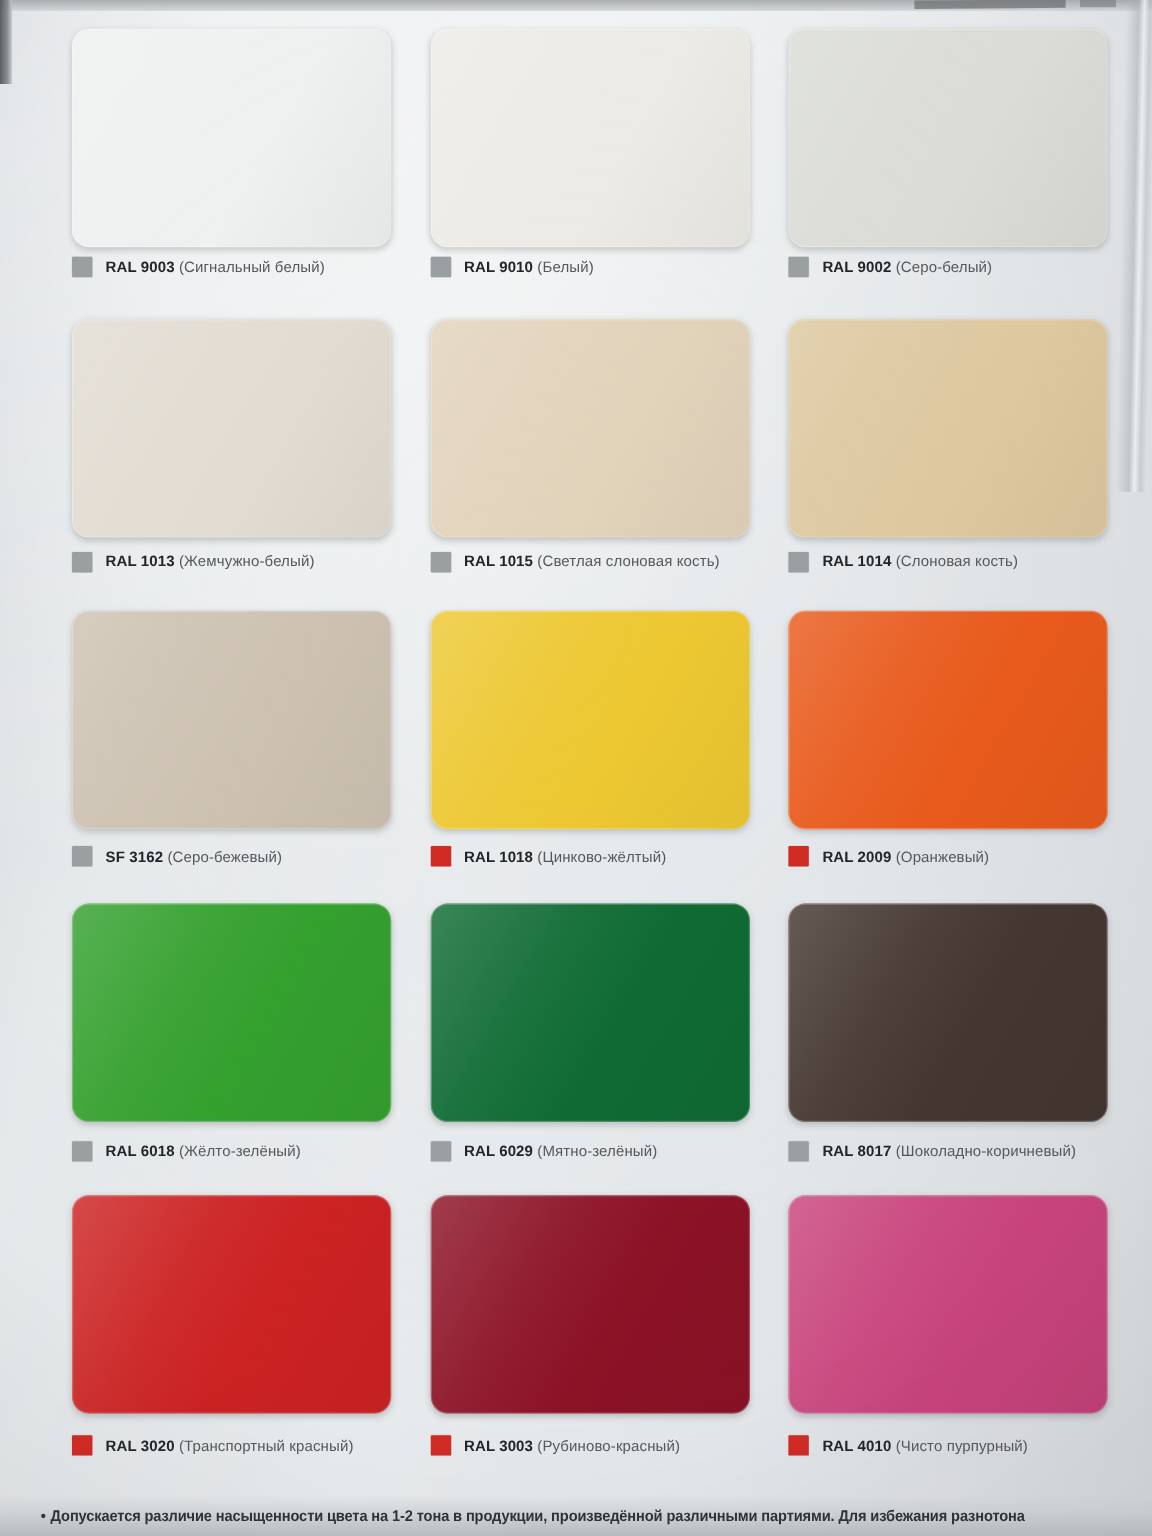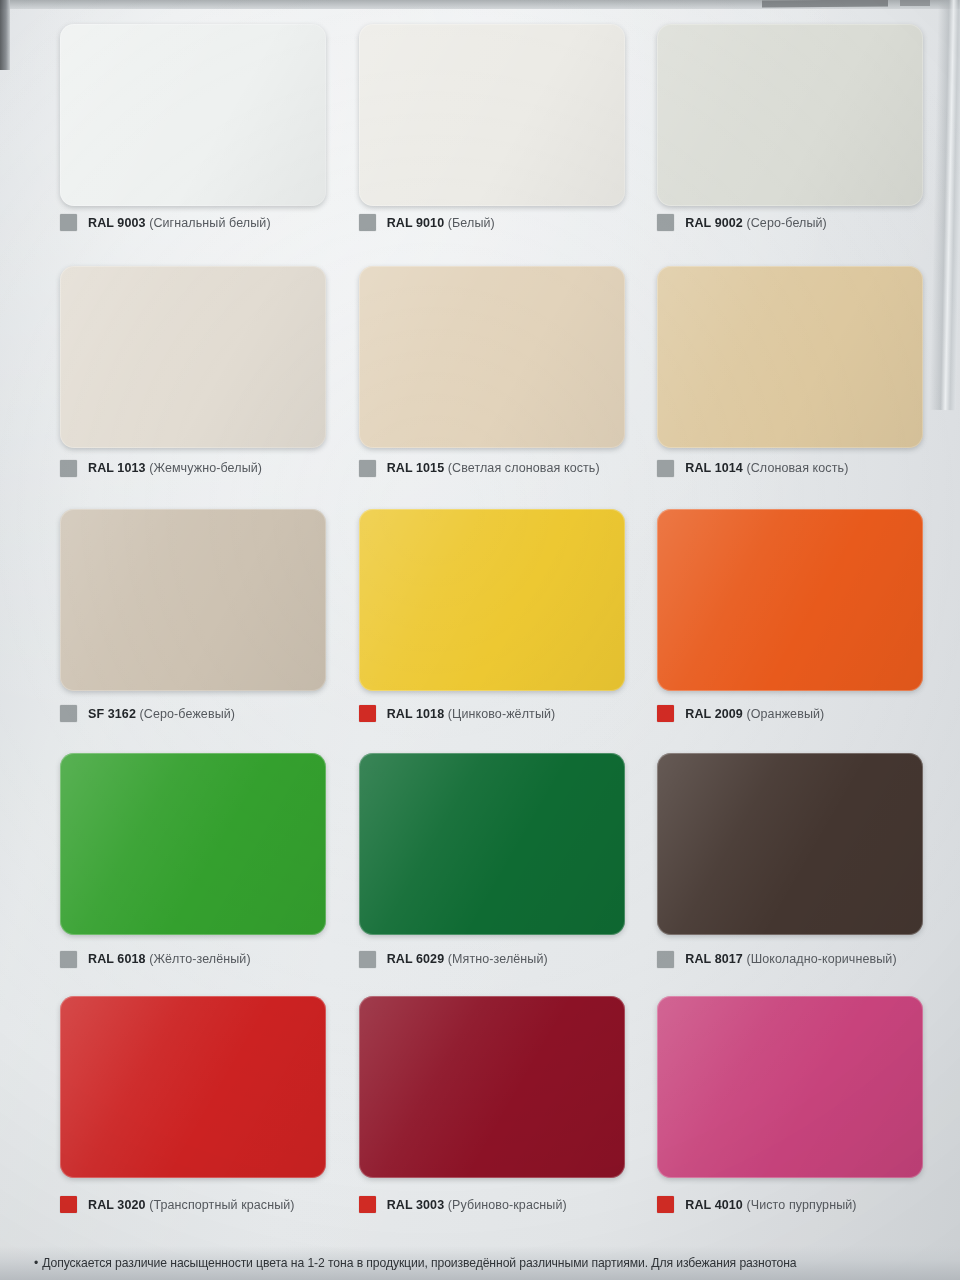--- a/index.html
+++ b/index.html
@@ -172,20 +172,21 @@
     display: flex;
     align-items: center;
   }
   .footer-text {
     padding-left: 34px;
     font-size: 12.2px;
     color: #2f3337;
     letter-spacing: -0.1px;
     white-space: nowrap;
     transform: scaleY(1.06);
+    font-weight: bold;
   }
   .footer-bullet {
     color: #2f3337;
     margin-right: 4px;
   }
 
   
   .row-0 .swatch { top: 18px; }
   .row-1 .swatch { top: 14px; }
   .row-2 .swatch { top: 12px; }

